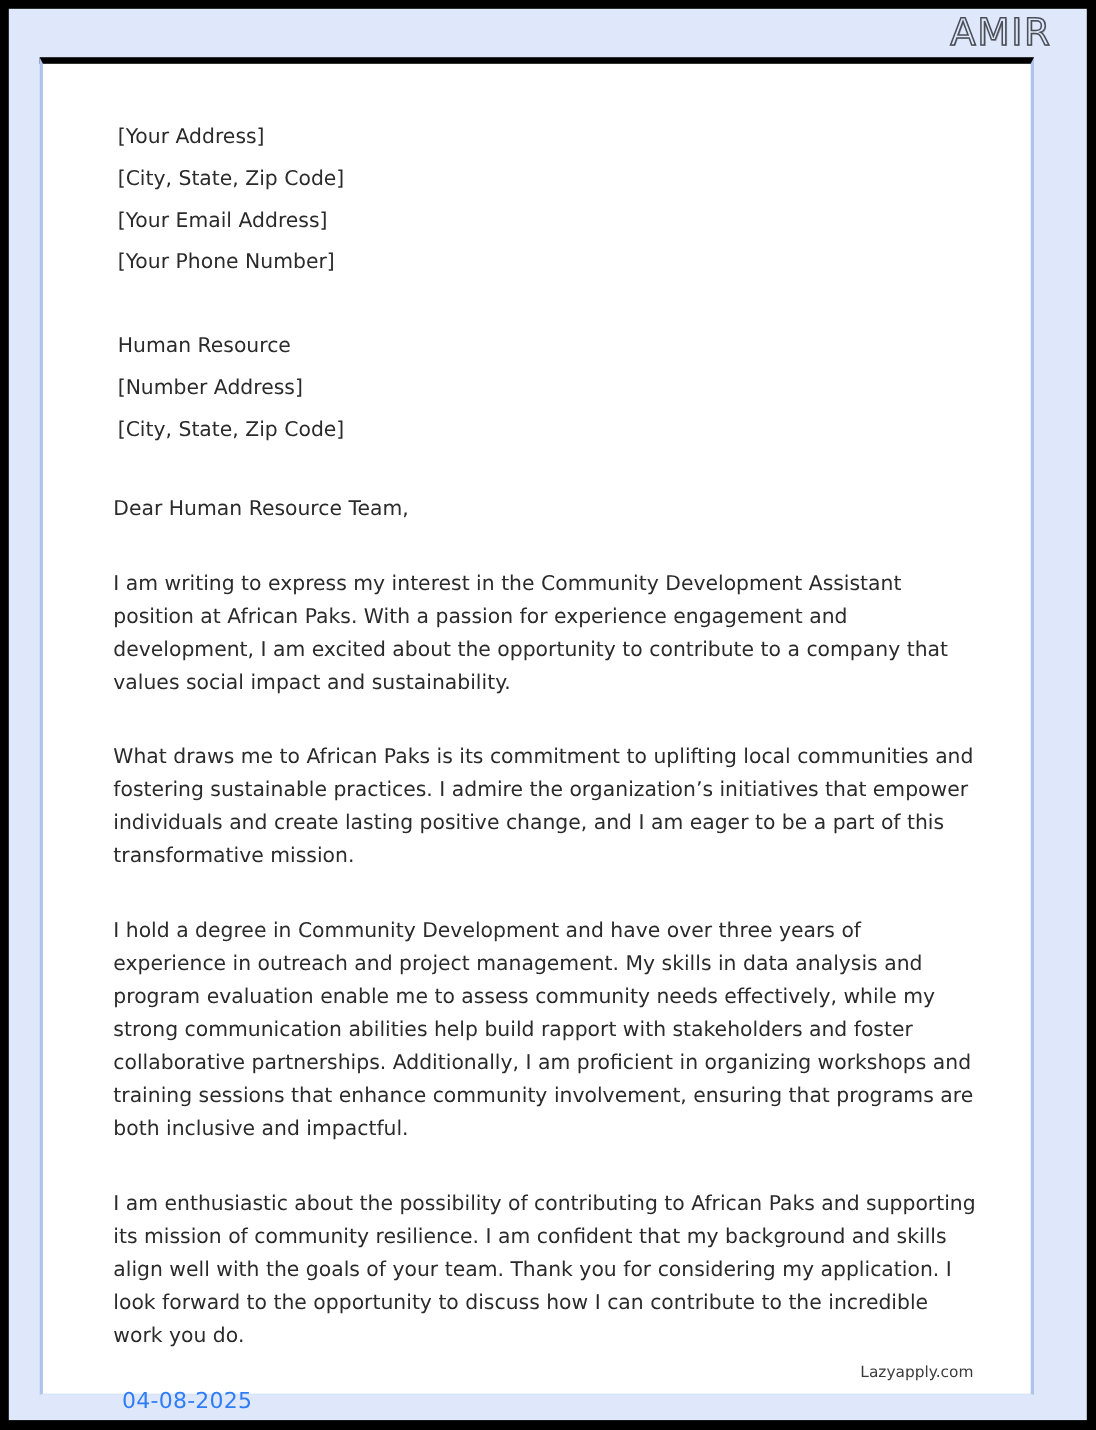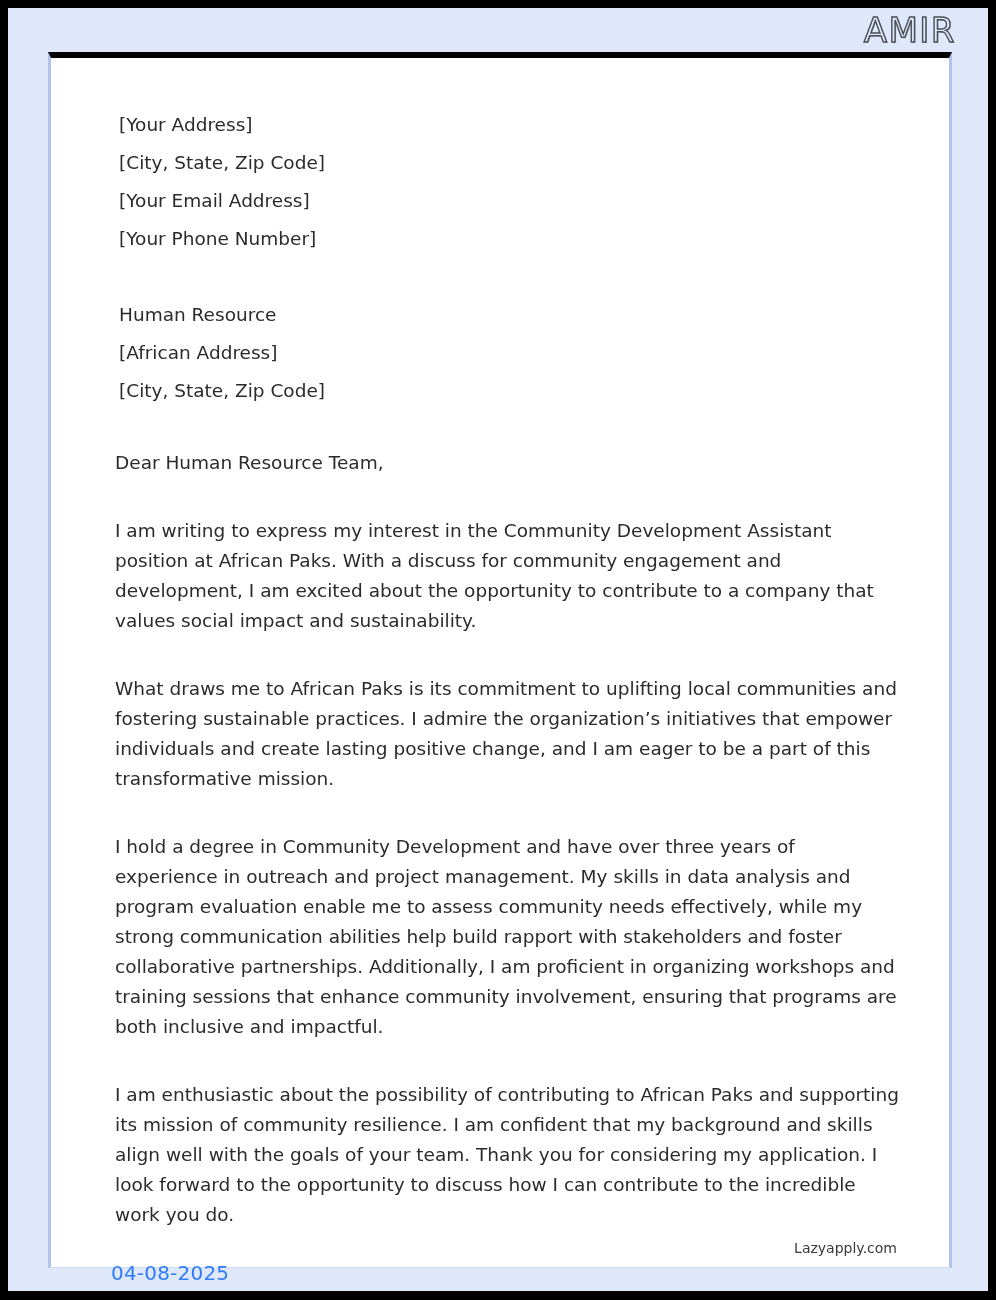--- a/index.html
+++ b/index.html
@@ -54,21 +54,21 @@
     text-shadow:
        1px 1px 0 rgba(120,128,140,0.55),
       -0.5px -0.5px 0 rgba(255,255,255,0.5);
     line-height: 1;
     white-space: nowrap;
   }
 
   
   .letter-sheet {
     position: absolute;
-    left: 40px;
+    left: 28px;
     top: 44px;
     width: 904px;
     height: 1216px;
     background: #ffffff;
     border-top: 6px solid #000000;
     border-left: 3px solid #aec4ef;
     border-right: 3px solid #aec4ef;
     border-bottom: 1px solid #cfdcf5;
     overflow: hidden;
   }
@@ -142,31 +142,31 @@
           <div class="addr-line">[Your Address]</div>
           <div class="addr-line">[City, State, Zip Code]</div>
           <div class="addr-line">[Your Email Address]</div>
           <div class="addr-line">[Your Phone Number]</div>
         </div>
 
         <div class="block-gap"></div>
 
         <div>
           <div class="recip-line">Human Resource</div>
-          <div class="recip-line">[African Address]</div>
+          <div class="recip-line">[Number Address]</div>
           <div class="recip-line">[City, State, Zip Code]</div>
         </div>
 
         <div class="block-gap"></div>
 
         <div class="salutation">Dear Human Resource Team,</div>
 
         <div class="block-gap"></div>
 
-        <div class="para">I am writing to express my interest in the Community Development Assistant position at African Paks. With a discuss for community engagement and development, I am excited about the opportunity to contribute to a company that values social impact and sustainability.</div>
+        <div class="para">I am writing to express my interest in the Community Development Assistant position at African Paks. With a passion for experience engagement and development, I am excited about the opportunity to contribute to a company that values social impact and sustainability.</div>
 
         <div class="block-gap"></div>
 
         <div class="para">What draws me to African Paks is its commitment to uplifting local communities and fostering sustainable practices. I admire the organization’s initiatives that empower individuals and create lasting positive change, and I am eager to be a part of this transformative mission.</div>
 
         <div class="block-gap"></div>
 
         <div class="para">I hold a degree in Community Development and have over three years of experience in outreach and project management. My skills in data analysis and program evaluation enable me to assess community needs effectively, while my strong communication abilities help build rapport with stakeholders and foster collaborative partnerships. Additionally, I am proficient in organizing workshops and training sessions that enhance community involvement, ensuring that programs are both inclusive and impactful.</div>
 
         <div class="block-gap"></div>

